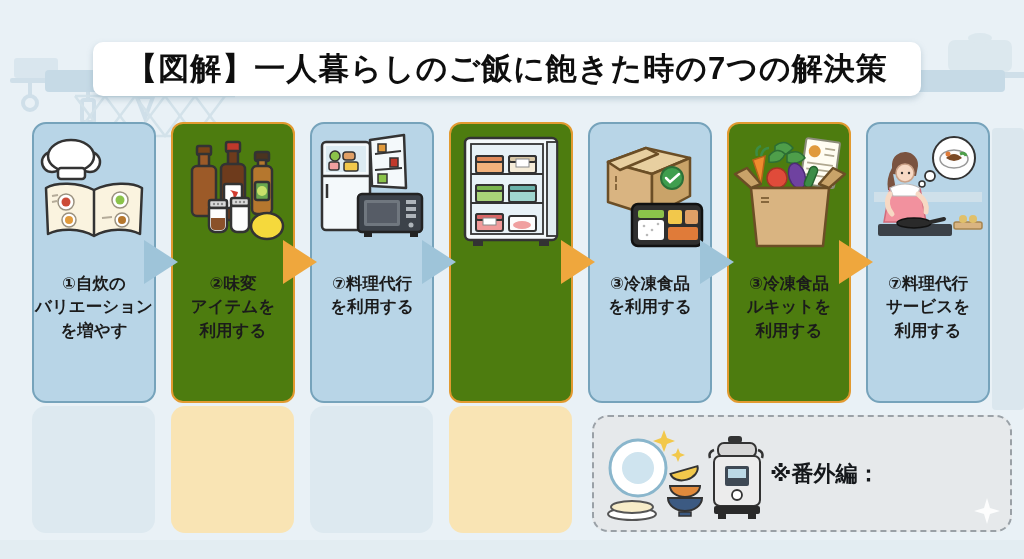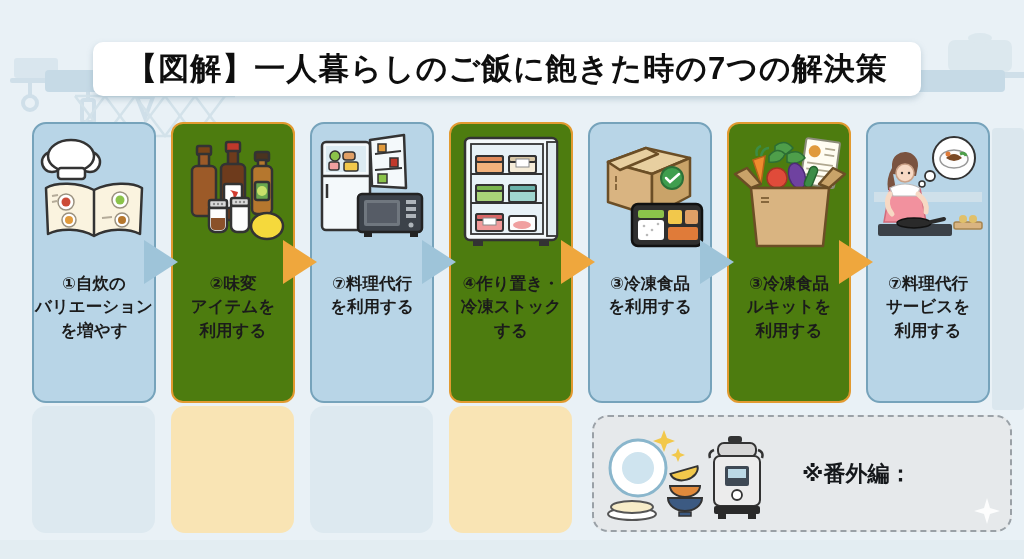--- a/index.html
+++ b/index.html
@@ -30,21 +30,21 @@
 
   
   .arrow{position:absolute;top:240px;width:34px;height:44px;z-index:3;}
 
   
   .bonus{position:absolute;left:592px;top:415px;width:420px;height:117px;background:#e6e9eb;
     border:2.5px dashed #9aa1a7;border-radius:16px;box-sizing:border-box;z-index:2;}
   .bonus-art{position:absolute;left:12px;top:9px;}
   .bonus-text{position:absolute;left:176px;top:50%;transform:translateY(-50%);
     font-weight:800;font-size:22px;line-height:1.55;color:#15181b;}
-  .bonus-line{display:block;margin-left:32px;}
+  .bonus-line{display:block;}
   .bonus-sparkle{position:absolute;right:10px;bottom:6px;}
 
   svg{display:block;}
 </style>
 </head>
 <body>
 
 <div class="stage">
 
   <svg class="bg-svg" width="1024" height="559" aria-hidden="true">
@@ -198,23 +198,20 @@
         <rect x="23" y="82" width="27" height="17" rx="2" fill="#f09a9a"></rect>
           <rect x="23" y="82" width="27" height="6" rx="2" fill="#d96666"></rect>
         <rect x="56" y="84" width="27" height="15" rx="2" fill="#fdfdfd"></rect>
       </g>
       <ellipse cx="69" cy="93" rx="9" ry="4" fill="#f0a0a0"></ellipse>
       <rect x="63" y="27" width="13" height="8" fill="#fff" stroke="#8a8a8a" stroke-width="1"></rect>
       <rect x="30" y="86" width="13" height="7" fill="#fff" stroke="#8a8a8a" stroke-width="1"></rect>
       <rect x="20" y="108" width="10" height="6" fill="#333"></rect>
         <rect x="86" y="108" width="10" height="6" fill="#333"></rect>
     </svg>
-    <div class="card-label">④作り置き・
-冷凍ストック
-する</div>
   </div>
 
   <div class="card card--blue" style="left:588px">
     <svg class="card-art" width="116" height="128" viewBox="0 0 116 128">
       <g stroke="#6b4e26" stroke-width="2.5" stroke-linejoin="round">
         <polygon points="16,30 54,16 98,26 60,42" fill="#e7cfa0"></polygon>
         <polygon points="16,30 16,70 60,84 60,42" fill="#d9b481"></polygon>
         <polygon points="60,42 98,26 98,64 60,84" fill="#c9a369"></polygon>
         <polygon points="16,30 28,38 66,22 54,16" fill="#e7cfa0"></polygon>
       </g>

